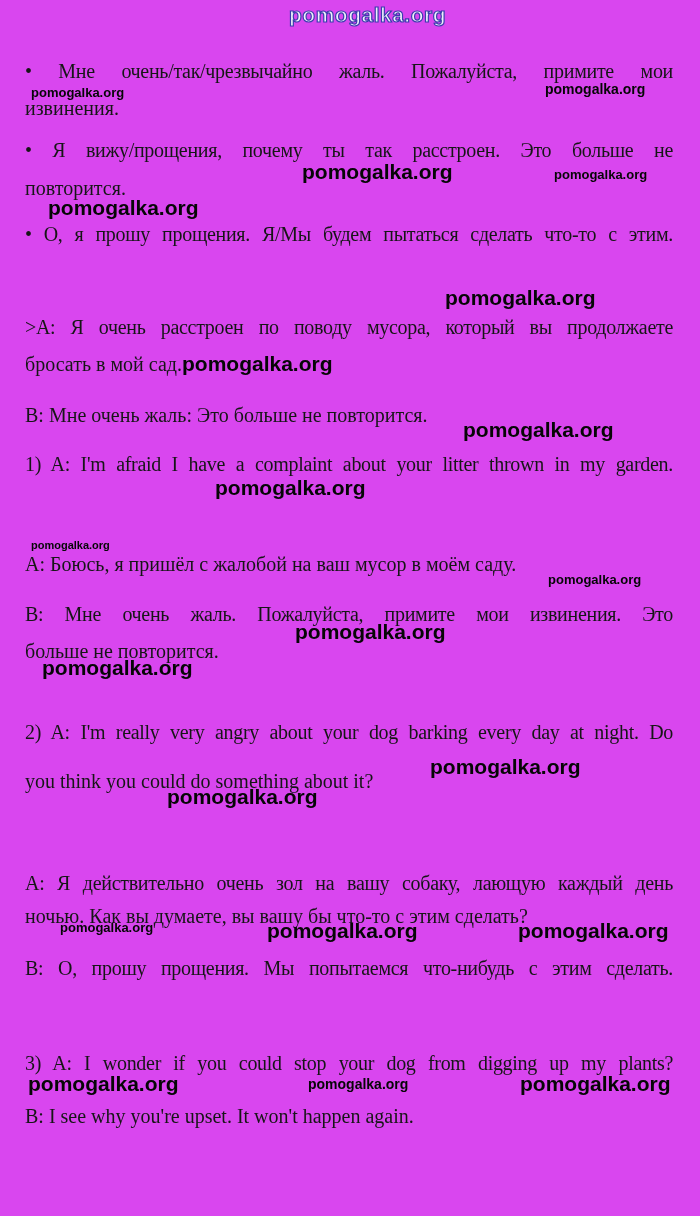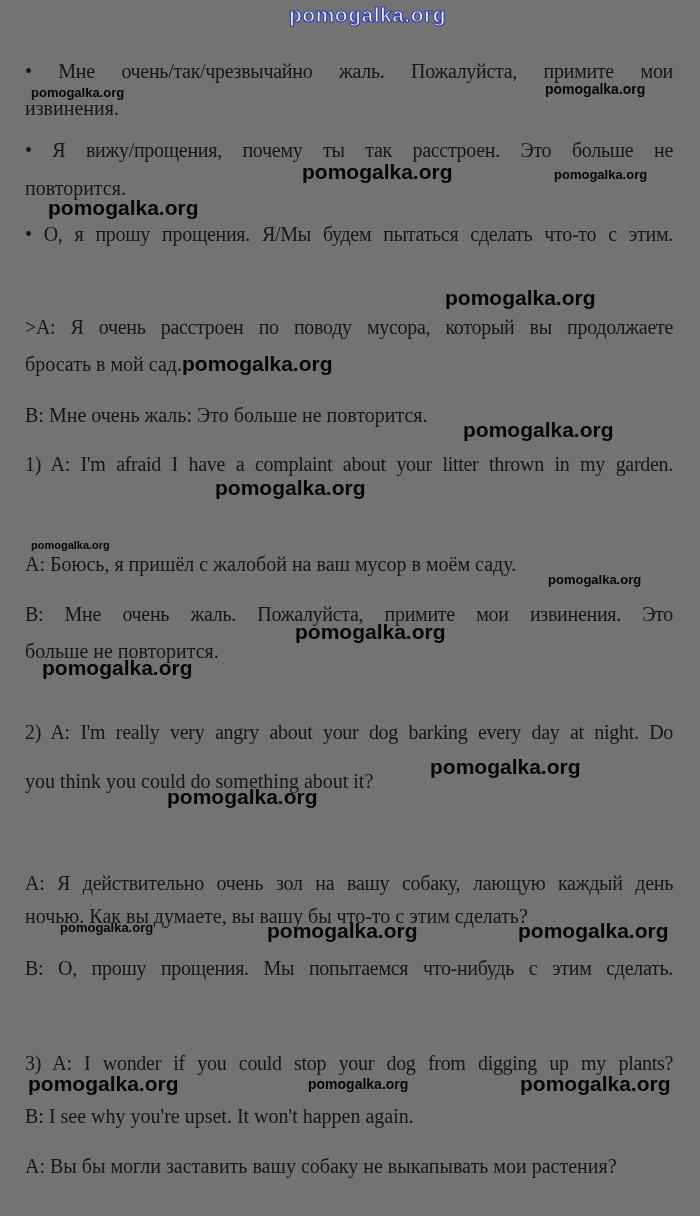--- a/index.html
+++ b/index.html
@@ -5,21 +5,21 @@
   html,body{margin:0;padding:0;}
   body{
     width:700px;height:1216px;
     background:#ffffff;
     position:relative;
     overflow:hidden;
     font-family:"Liberation Serif", serif;
   }
   .page{
     position:absolute;inset:0;
-    background:#737373;
+    background:#d946ef;
   }
   .line{
     position:absolute;
     left:25px;
     width:648px;
     font-size:20px;
     line-height:26px;
     color:#161616;
     white-space:nowrap;
   }
@@ -75,21 +75,20 @@
   <div class="line" style="top:551px">А: Боюсь, я пришёл с жалобой на ваш мусор в моём саду.</div>
   <div class="line justify" style="top:601px">B: Мне очень жаль. Пожалуйста, примите мои извинения. Это</div>
   <div class="line" style="top:638px">больше не повторится.</div>
   <div class="line justify" style="top:719px">2) A: I'm really very angry about your dog barking every day at night. Do</div>
   <div class="line" style="top:768px">you think you could do something about it?</div>
   <div class="line justify" style="top:870px">А: Я действительно очень зол на вашу собаку, лающую каждый день</div>
   <div class="line" style="top:903px">ночью. Как вы думаете, вы вашу бы что-то с этим сделать?</div>
   <div class="line justify" style="top:955px">B: О, прошу прощения. Мы попытаемся что-нибудь с этим сделать.</div>
   <div class="line justify" style="top:1050px">3) A: I wonder if you could stop your dog from digging up my plants?</div>
   <div class="line" style="top:1103px">B: I see why you're upset. It won't happen again.</div>
-  <div class="line" style="top:1153px">А: Вы бы могли заставить вашу собаку не выкапывать мои растения?</div>
 
   <div class="wm" style="left:31px;  top:86px;  font-size:13px">pomogalka.org</div>
   <div class="wm" style="left:545px; top:82px;  font-size:14px">pomogalka.org</div>
   <div class="wm" style="left:302px; top:160px; font-size:21px">pomogalka.org</div>
   <div class="wm" style="left:554px; top:168px; font-size:13px">pomogalka.org</div>
   <div class="wm" style="left:48px;  top:196px; font-size:21px">pomogalka.org</div>
   <div class="wm" style="left:445px; top:286px; font-size:21px">pomogalka.org</div>
   <div class="wm" style="left:463px; top:418px; font-size:21px">pomogalka.org</div>
   <div class="wm" style="left:215px; top:476px; font-size:21px">pomogalka.org</div>
   <div class="wm" style="left:31px;  top:539px; font-size:11px">pomogalka.org</div>

